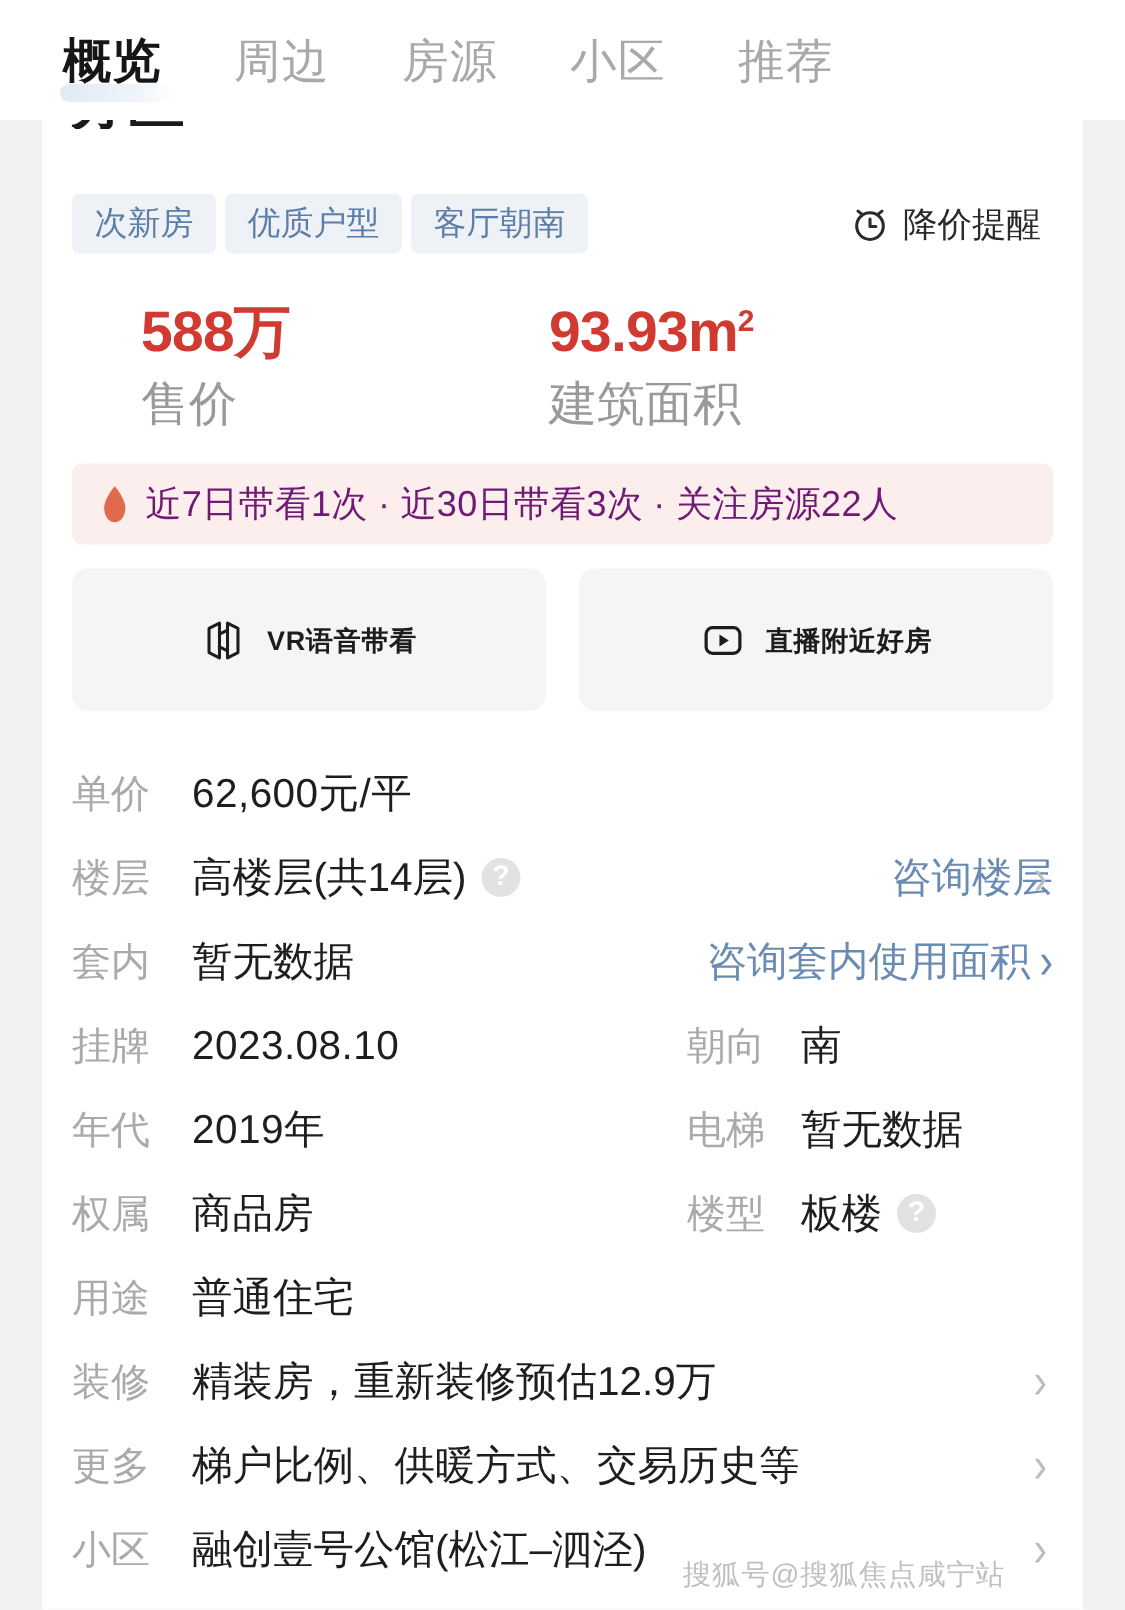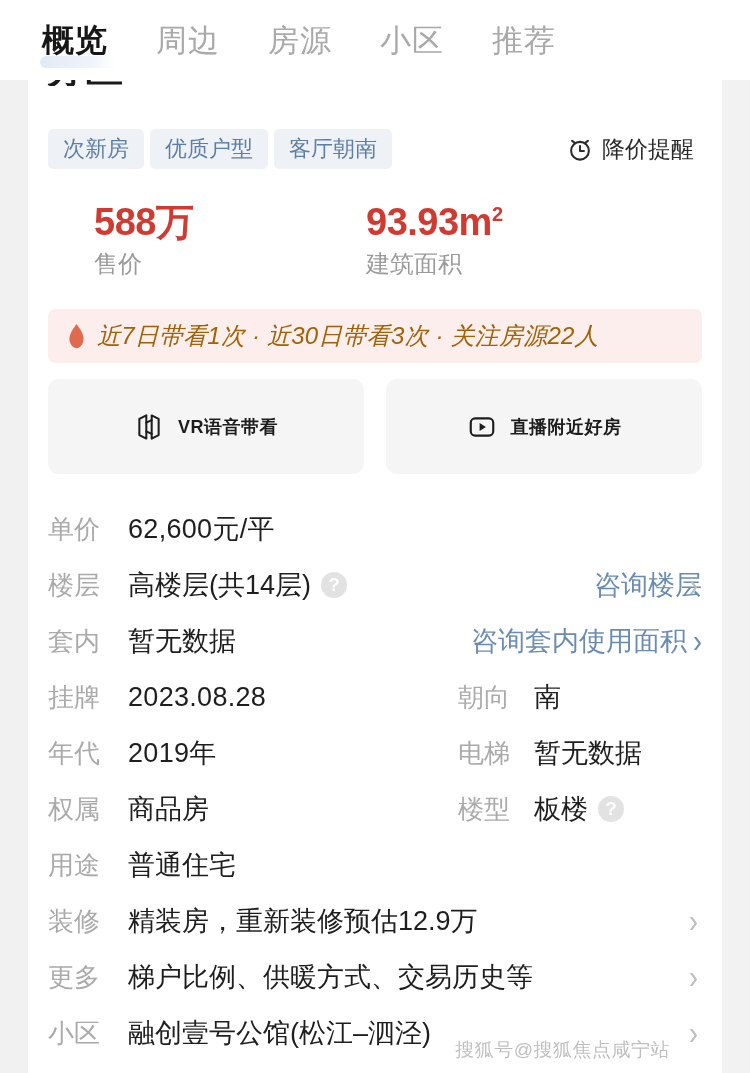--- a/index.html
+++ b/index.html
@@ -136,45 +136,44 @@
     white-space: nowrap;
   }
   .kpi-value .sup {
     font-size: 20px;
     vertical-align: super;
     font-weight: 700;
   }
   .kpi-label {
     margin-top: 5px;
     color: #9a9a9a;
-    font-size: 24px;
+    font-size: 32px;
     line-height: 1.2;
   }
 
   
   .stats-banner {
     position: absolute;
     top: 245px;
     left: 20px;
     width: 654px;
     height: 54px;
     background: #fbeeec;
     border-radius: 7px;
     display: flex;
     align-items: center;
     padding-left: 18px;
     gap: 10px;
   }
   .flame-icon { width: 21px; height: 27px; display: block; flex: none; }
   .stats-text {
-    color: #a16207;
+    color: #701a75;
     font-size: 24px;
     white-space: nowrap;
     letter-spacing: 0.2px;
-    font-style: italic;
   }
 
   
   .actions {
     position: absolute;
     top: 315px;
     left: 20px;
     width: 654px;
     display: flex;
     gap: 22px;
@@ -399,21 +398,21 @@
         <span class="dlabel">套内</span>
         <span class="dval">暂无数据</span>
         <span class="dlink">
           <span>咨询套内使用面积</span>
           <span class="chev blue">›</span>
         </span>
       </div>
 
       <div class="drow">
         <span class="dlabel">挂牌</span>
-        <span class="dval num">2023.08.28</span>
+        <span class="dval num">2023.08.10</span>
         <span class="dright">
           <span class="dlabel">朝向</span>
           <span class="dval">南</span>
         </span>
       </div>
 
       <div class="drow">
         <span class="dlabel">年代</span>
         <span class="dval num">2019年</span>
         <span class="dright">

